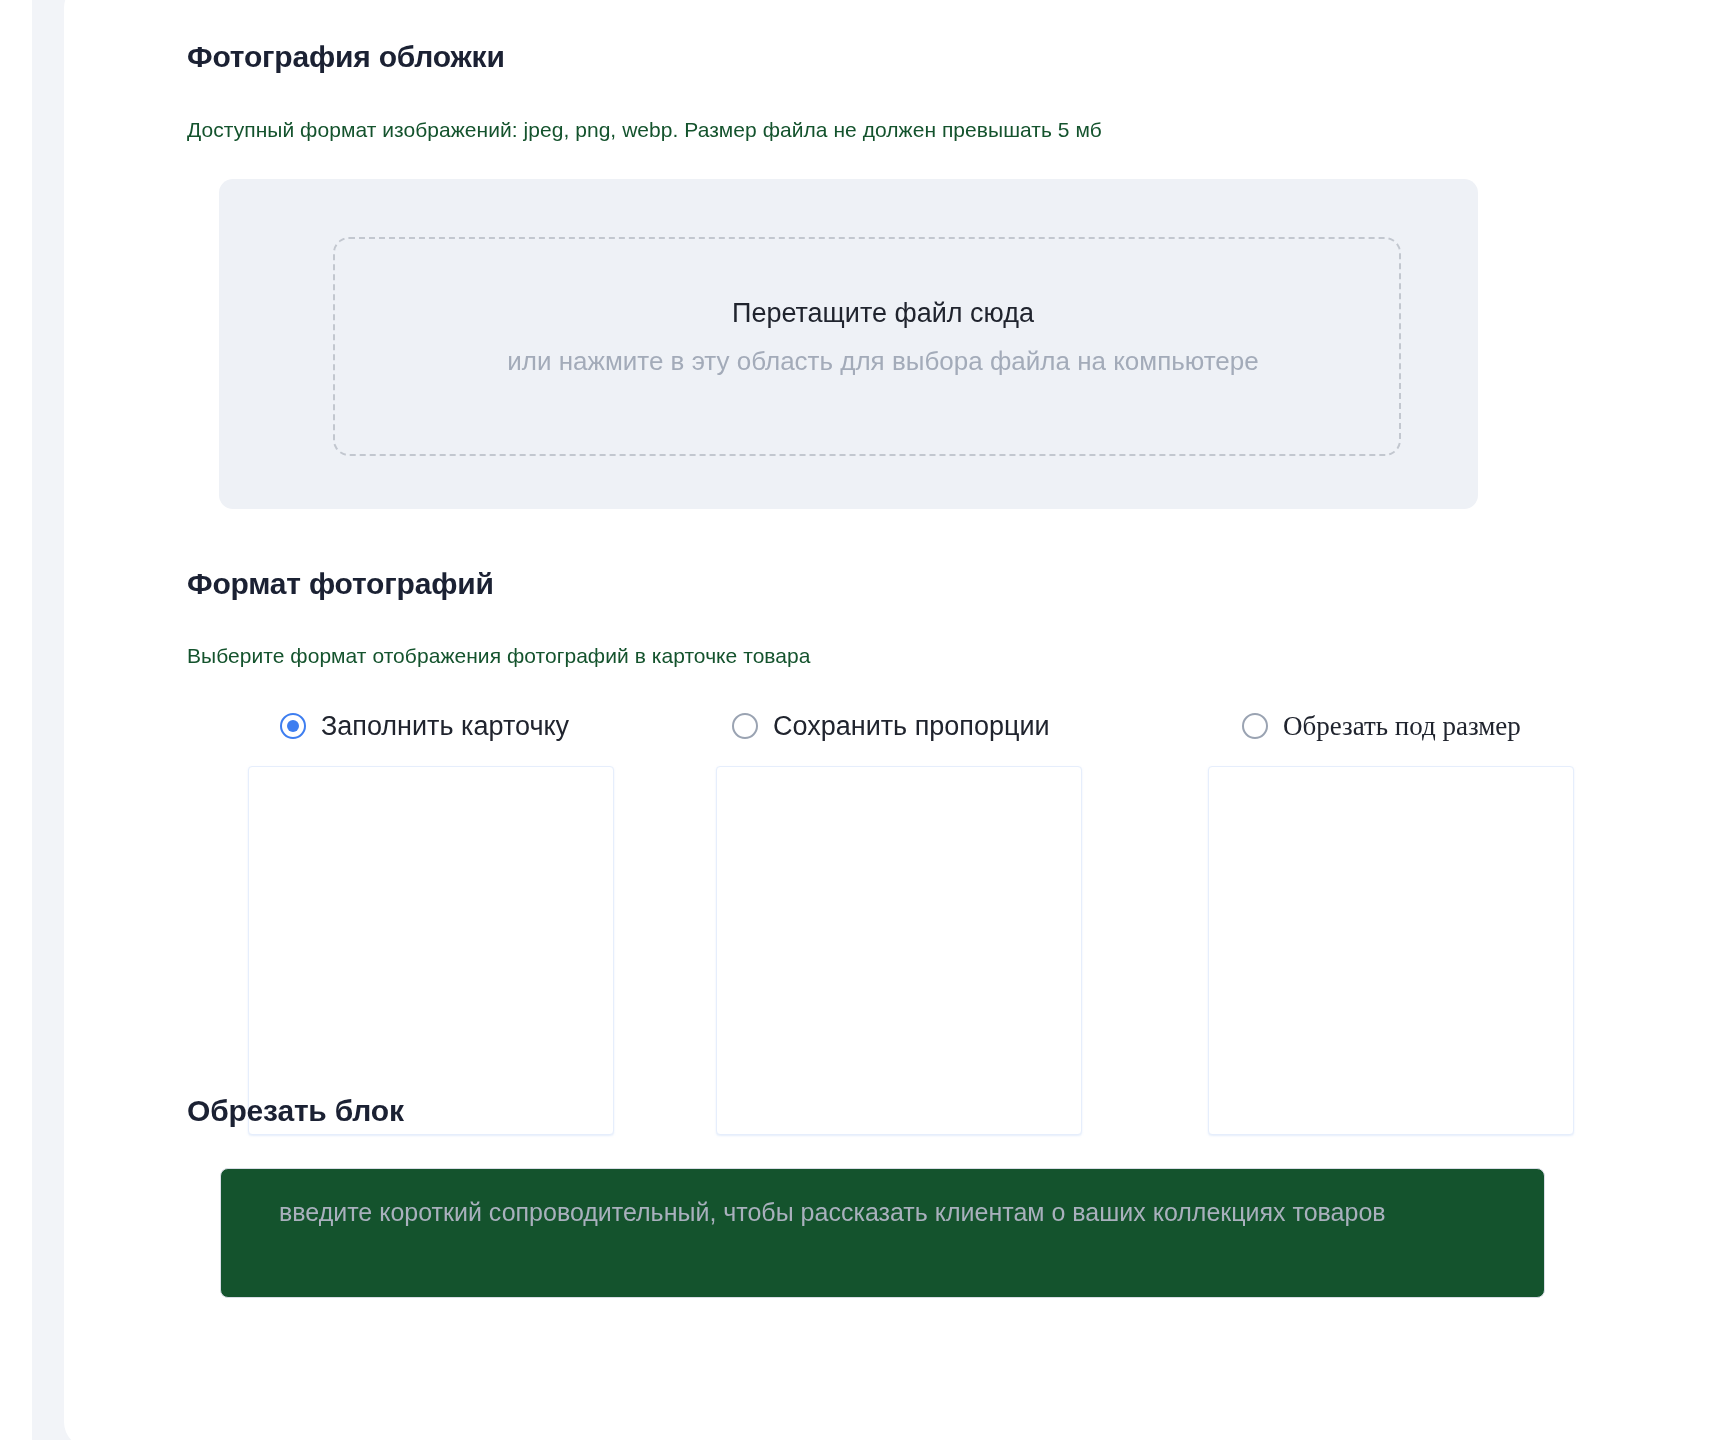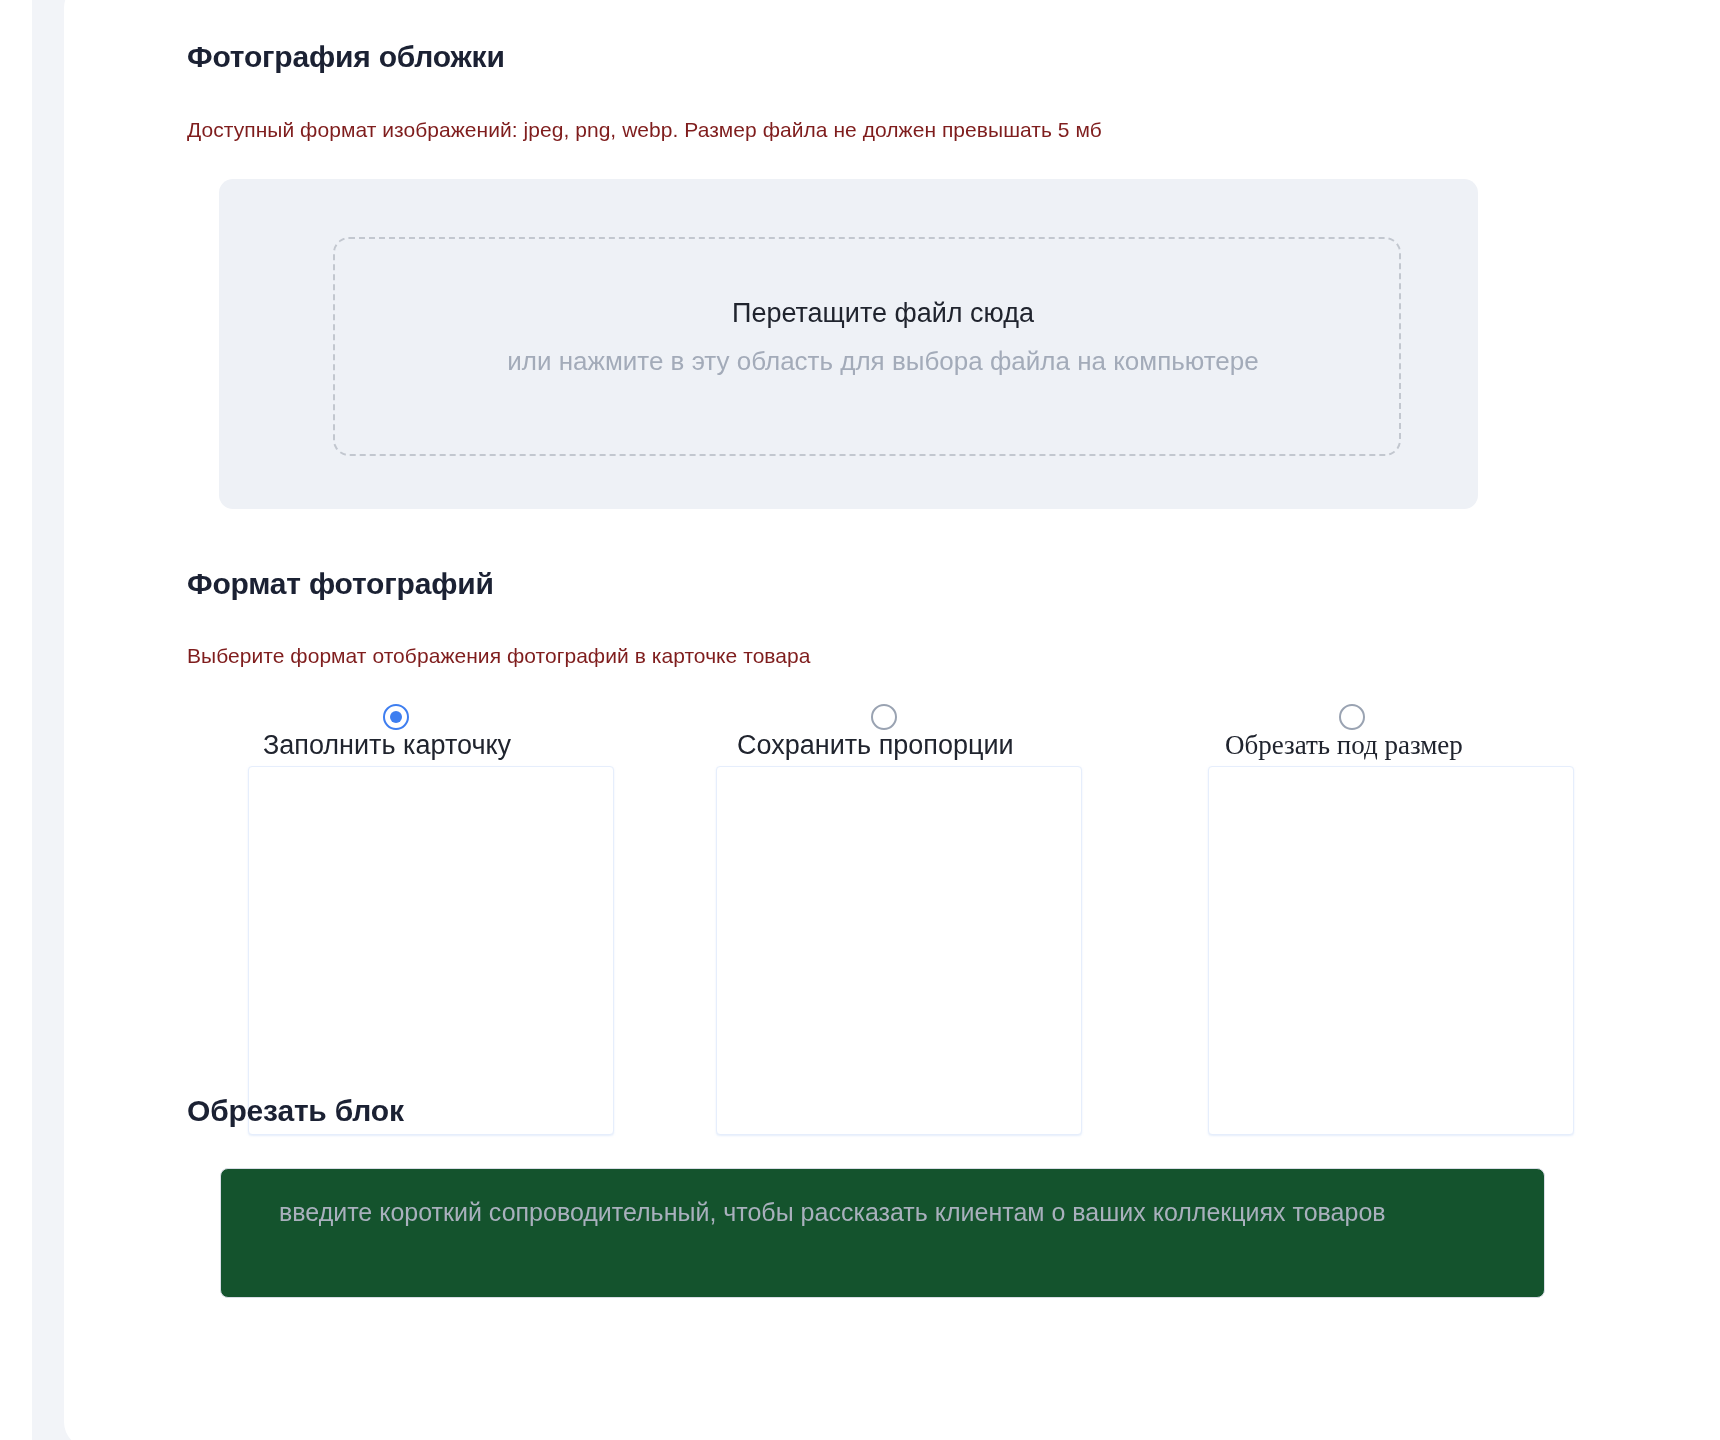--- a/index.html
+++ b/index.html
@@ -29,21 +29,21 @@
     margin: 0;
     font-size: 30px;
     font-weight: 700;
     color: #1b2133;
     letter-spacing: -0.2px;
   }
   p.section-sub {
     margin: 0;
     font-size: 21px;
     font-weight: 400;
-    color: #7f1d1d;
+    color: #14532d;
     letter-spacing: 0.05px;
   }
 
   
   #cover-title { position: absolute; left: 123px; top: 58px; }
   #cover-sub   { position: absolute; left: 123px; top: 136px; }
 
   #dropzone-outer {
     position: absolute;
     left: 123px; top: 197px;
@@ -82,24 +82,23 @@
     left: 120px; top: 722px;
     width: 1450px; height: 44px;
   }
   .radio-opt {
     position: absolute;
     top: 0;
     display: flex;
     align-items: center;
     height: 44px;
     cursor: pointer;
-    flex-direction: column;
   }
   .radio-opt:nth-child(1) { left: 0px; }
-  .radio-opt:nth-child(2) { left: 474px; }
+  .radio-opt:nth-child(2) { left: 452px; }
   .radio-opt:nth-child(3) { left: 962px; font-family: Liberation Serif, serif; }
   .radio-mark {
     width: 26px; height: 26px;
     border-radius: 50%;
     border: 2px solid #9aa3b2;
     background: #ffffff;
     flex: 0 0 auto;
     position: relative;
   }
   .radio-opt.checked .radio-mark {

